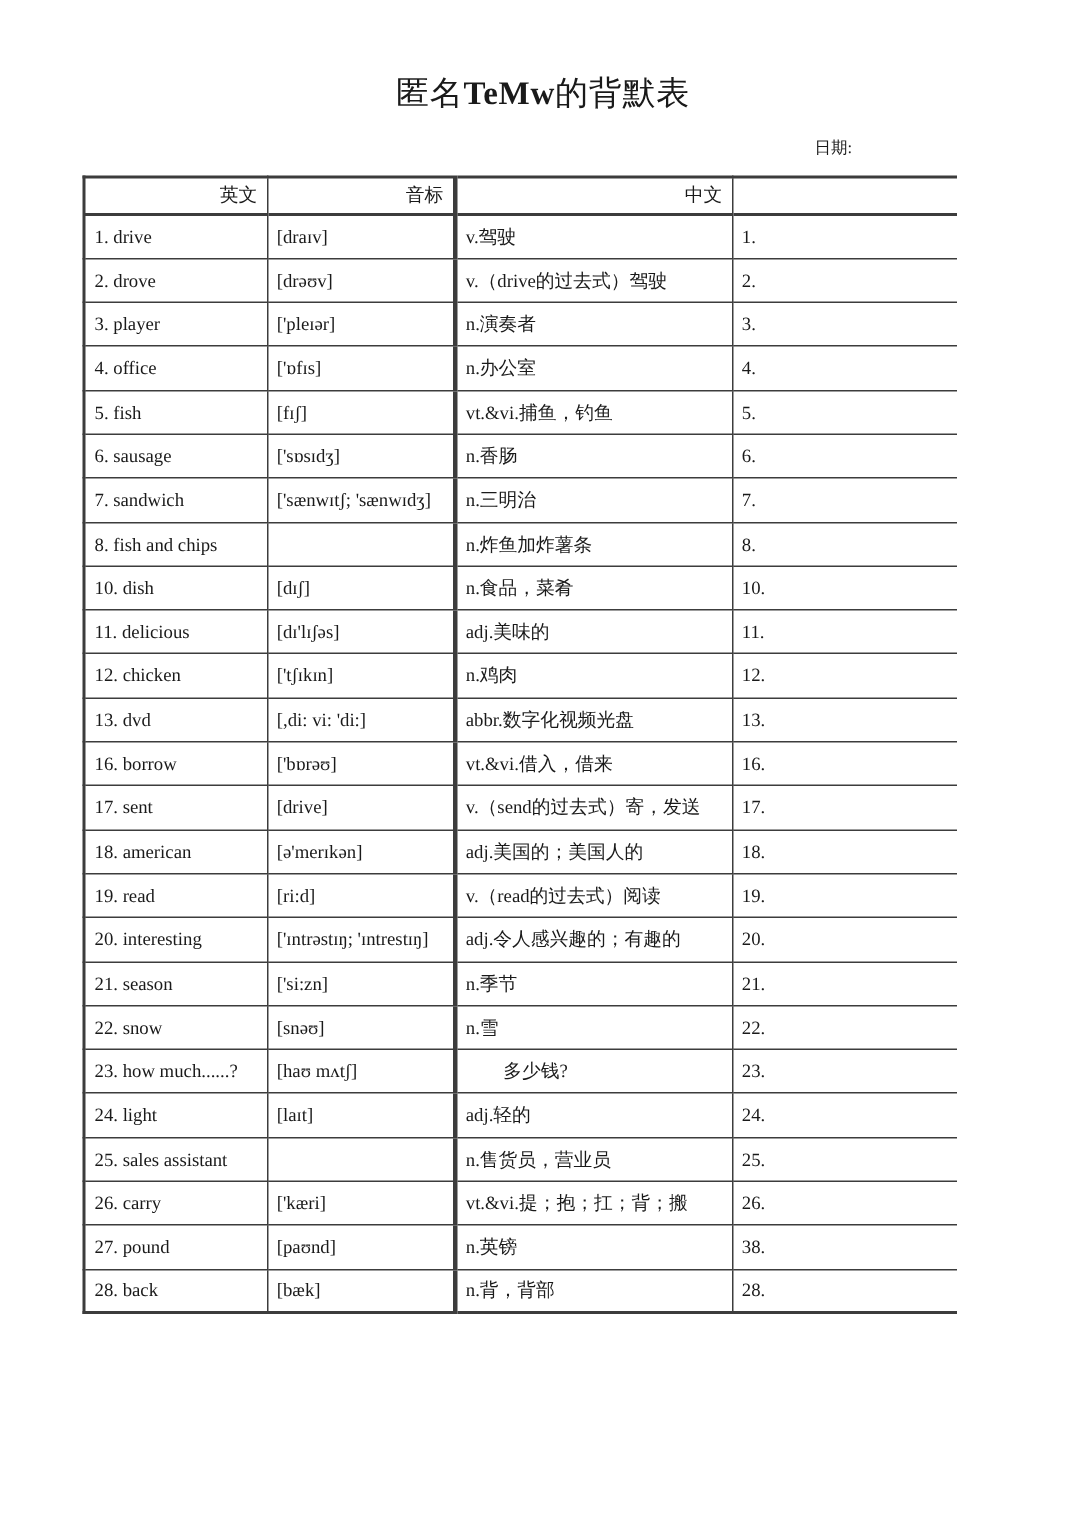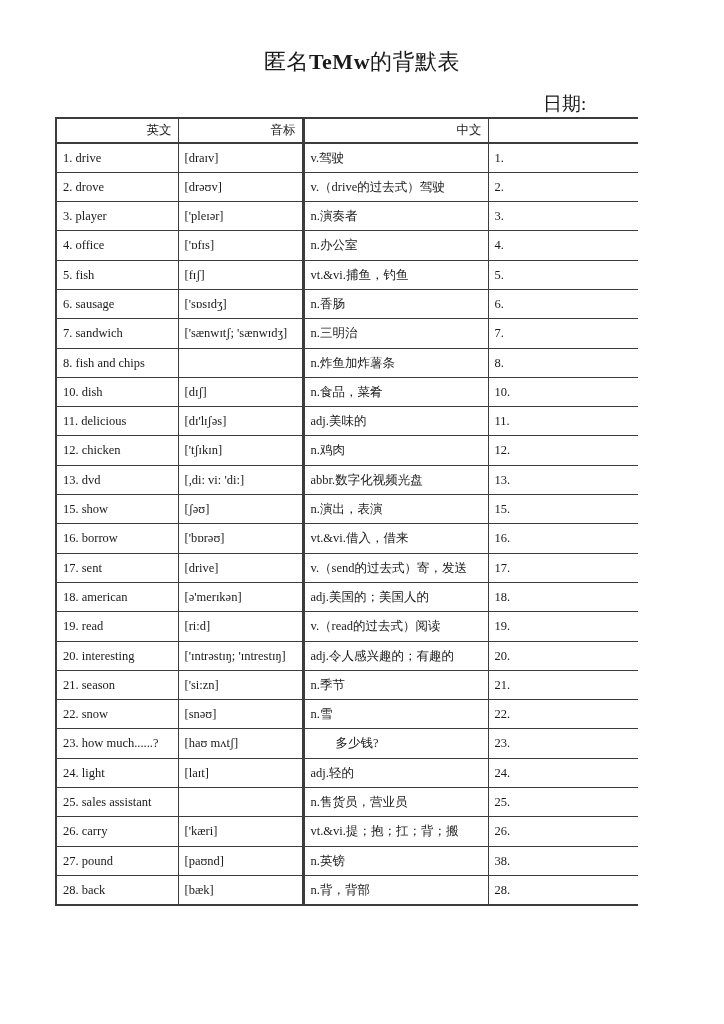--- a/index.html
+++ b/index.html
@@ -25,21 +25,21 @@
     font-size: 22px;
     font-weight: normal;
     margin: 0;
     letter-spacing: 0.5px;
   }
   .title .owner { font-weight: bold; }
   .date {
     position: absolute;
     left: 543px;
     top: 91px;
-    font-size: 19px;
+    font-size: 11px;
     font-family: Liberation Serif, serif;
   }
   table.vocab {
     position: absolute;
     left: 55px;
     top: 117px;
     width: 617px;
     border-collapse: collapse;
     table-layout: fixed;
     border: 2px solid #3c3c3c;
@@ -167,26 +167,20 @@
   </tr>
 
   <tr>
     <td class="c-en">13. dvd</td>
     <td class="c-ipa">[,di: vi: 'di:]</td>
     <td class="c-zh thick">abbr.数字化视频光盘</td>
     <td class="c-num">13.</td>
   </tr>
 
 
-  <tr>
-    <td class="c-en">15. show</td>
-    <td class="c-ipa">[ʃəʊ]</td>
-    <td class="c-zh thick">n.演出，表演</td>
-    <td class="c-num">15.</td>
-  </tr>
 
   <tr>
     <td class="c-en">16. borrow</td>
     <td class="c-ipa">['bɒrəʊ]</td>
     <td class="c-zh thick">vt.&amp;vi.借入，借来</td>
     <td class="c-num">16.</td>
   </tr>
 
   <tr>
     <td class="c-en">17. sent</td>

